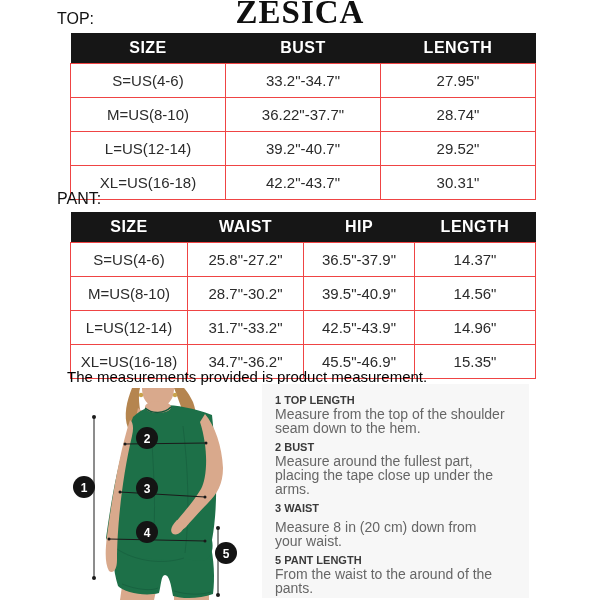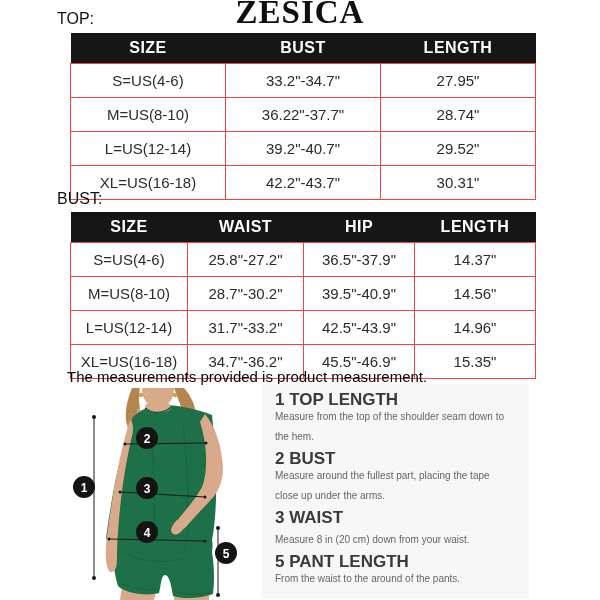--- a/index.html
+++ b/index.html
@@ -23,22 +23,22 @@
   table.size td{height:31px;text-align:center;font-size:15px;color:#2b2b2b;
                 border:1px solid #ef4444;background:#fff;}
 
   .note{position:absolute;left:67px;top:368px;font-size:15px;color:#050505;}
 
   .figure{position:absolute;left:62px;top:388px;width:200px;height:212px;}
 
   .panel{position:absolute;left:262px;top:384px;width:267px;height:214px;
          background:#f7f7f7;box-sizing:border-box;padding:9px 10px 0 13px;}
   .g-item{margin-bottom:5px;}
-  .g-title{font-size:17px;font-weight:bold;color:#3a3a3a;line-height:14px;}
-  .g-desc{font-size:10px;color:#666;line-height:20px;width:232px;}
+  .g-title{font-size:11px;font-weight:bold;color:#3a3a3a;line-height:14px;}
+  .g-desc{font-size:14px;color:#666;line-height:14px;width:232px;}
 
   .marker-num{font-size:12px;font-weight:bold;}
 </style>
 </head>
 <body>
 
 <div class="canvas">
 
   <div class="brand">ZESICA</div>
 
@@ -74,21 +74,21 @@
         <td>29.52"</td>
       </tr>
       <tr>
         <td>XL=US(16-18)</td>
         <td>42.2"-43.7"</td>
         <td>30.31"</td>
       </tr>
     </tbody>
   </table>
 
-  <div class="sec-label pant">BUST:</div>
+  <div class="sec-label pant">PANT:</div>
 
   <table class="size pant">
     <colgroup>
         <col style="width:117px">
         <col style="width:116px">
         <col style="width:111px">
         <col style="width:121px">
       </colgroup>
     <thead>
       <tr>

